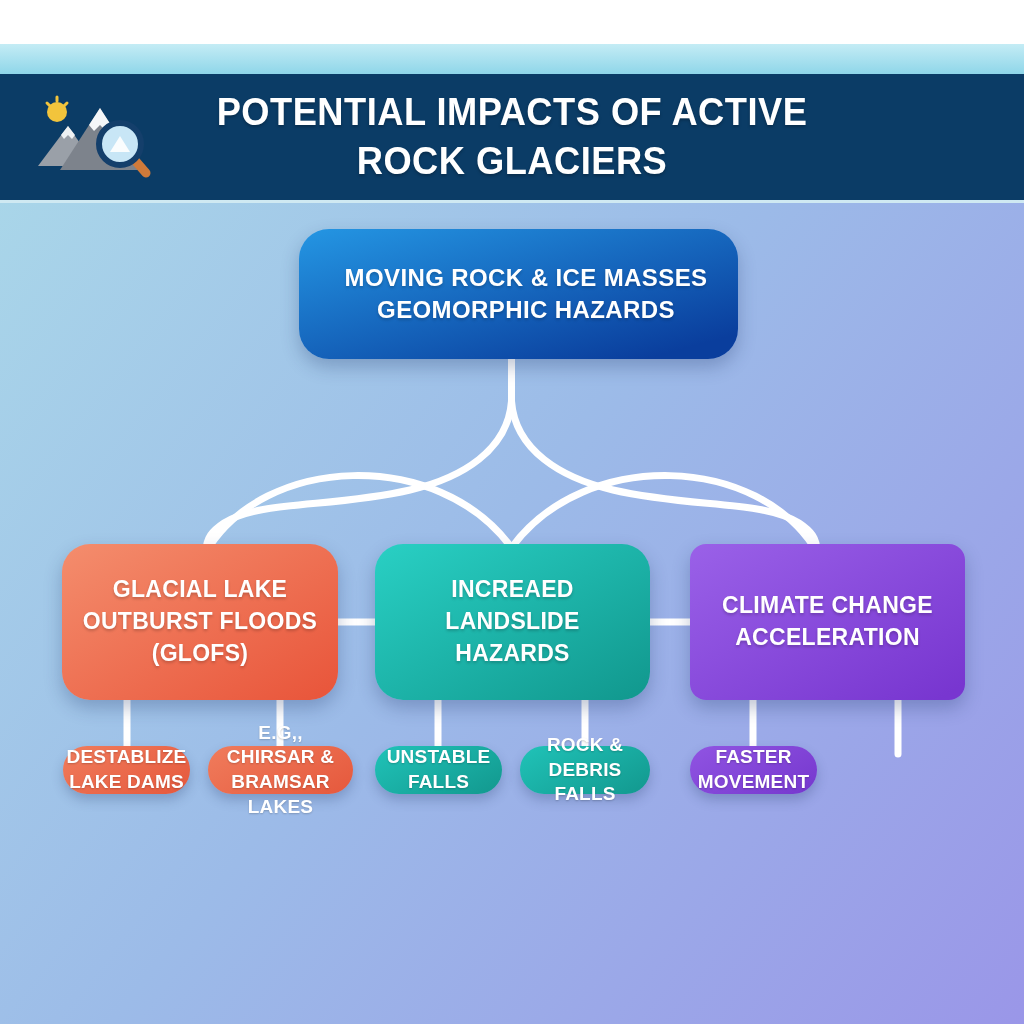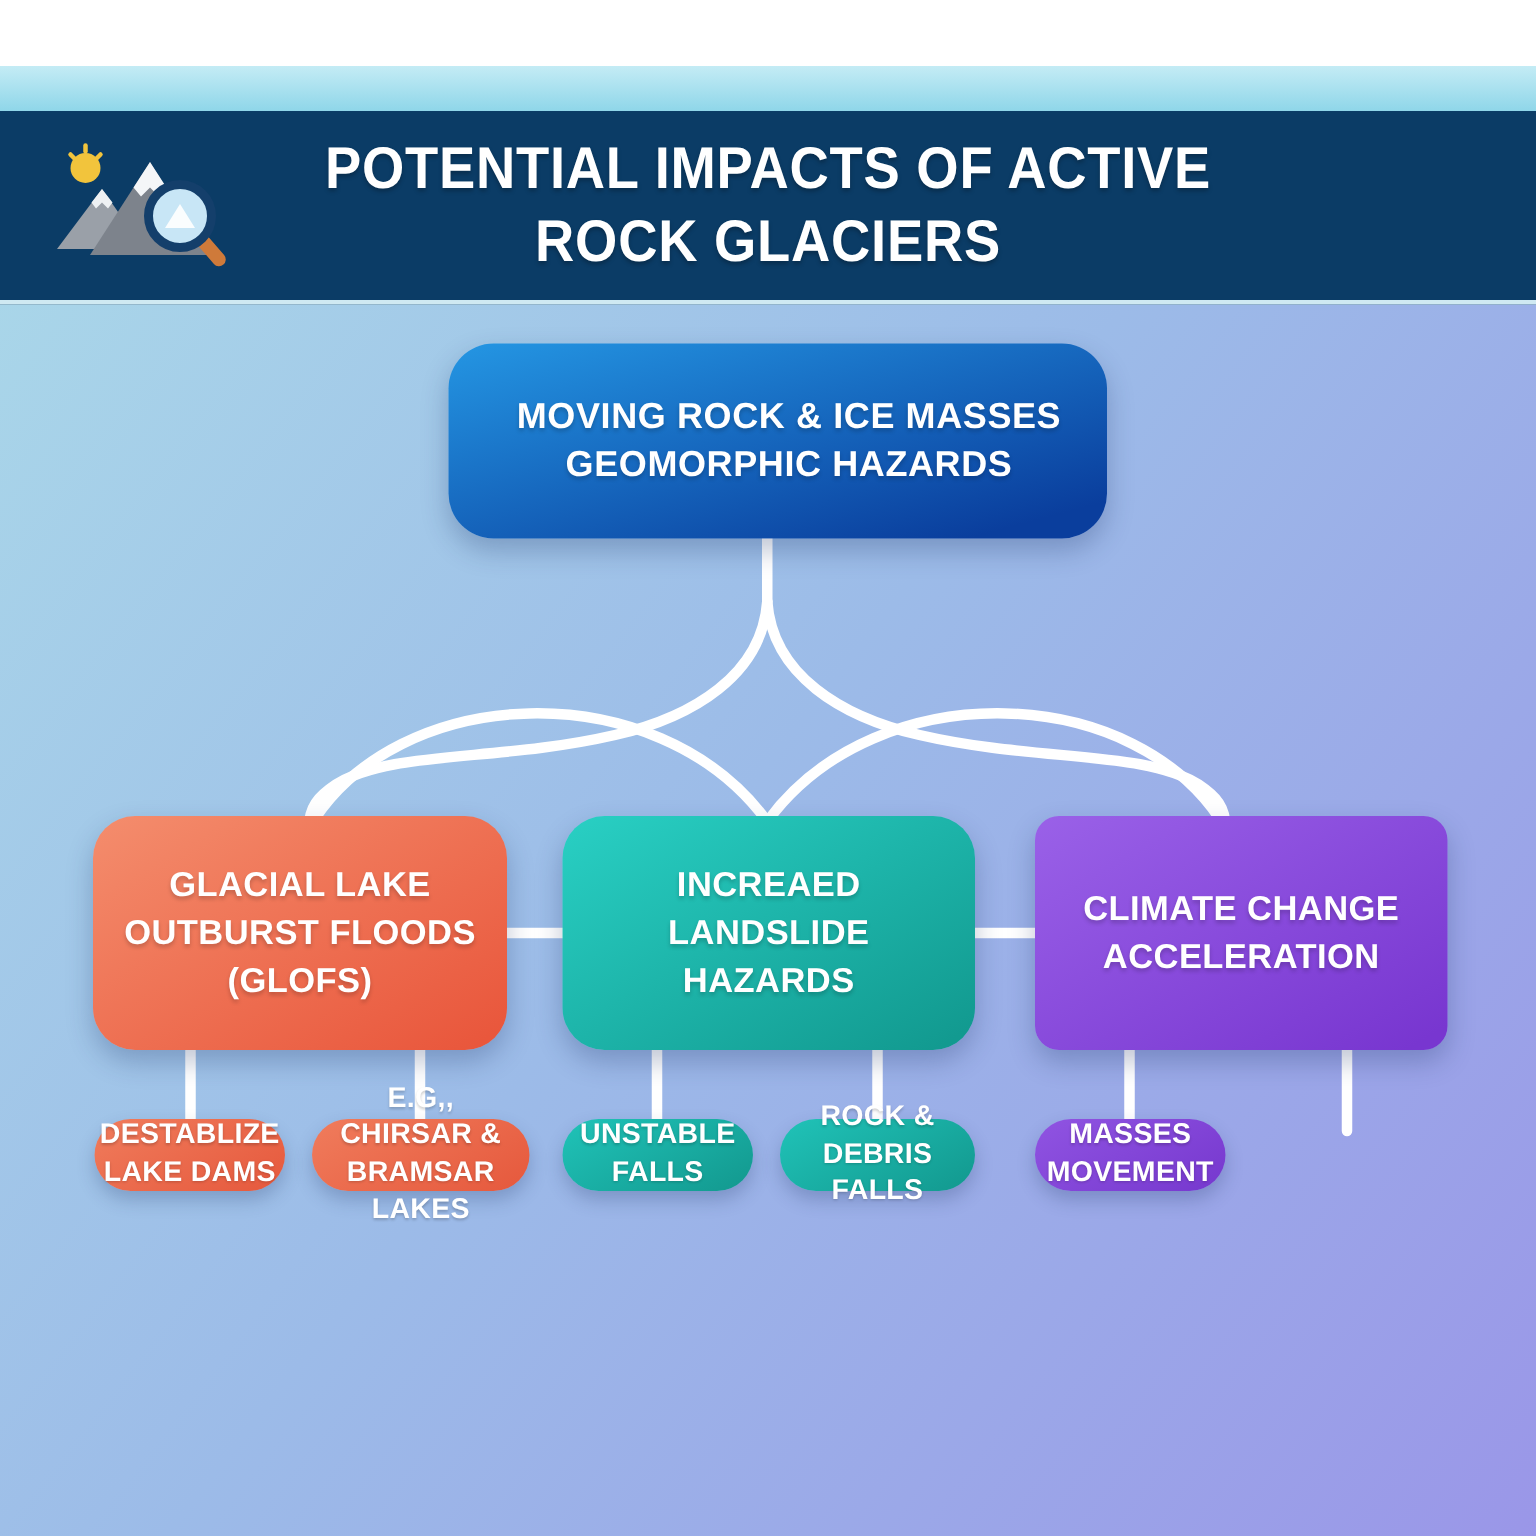--- a/index.html
+++ b/index.html
@@ -150,16 +150,16 @@
   <div class="pill pill-orange p2">
     <span>E.G,, CHIRSAR &amp; BRAMSAR LAKES</span>
   </div>
   <div class="pill pill-teal p3">
     <span>UNSTABLE FALLS</span>
   </div>
   <div class="pill pill-teal p4">
     <span>ROCK &amp; DEBRIS FALLS</span>
   </div>
   <div class="pill pill-purple p5">
-    <span>MASSES MOVEMENT</span>
+    <span>FASTER MOVEMENT</span>
   </div>
 
 </div>
 
 </body></html>

